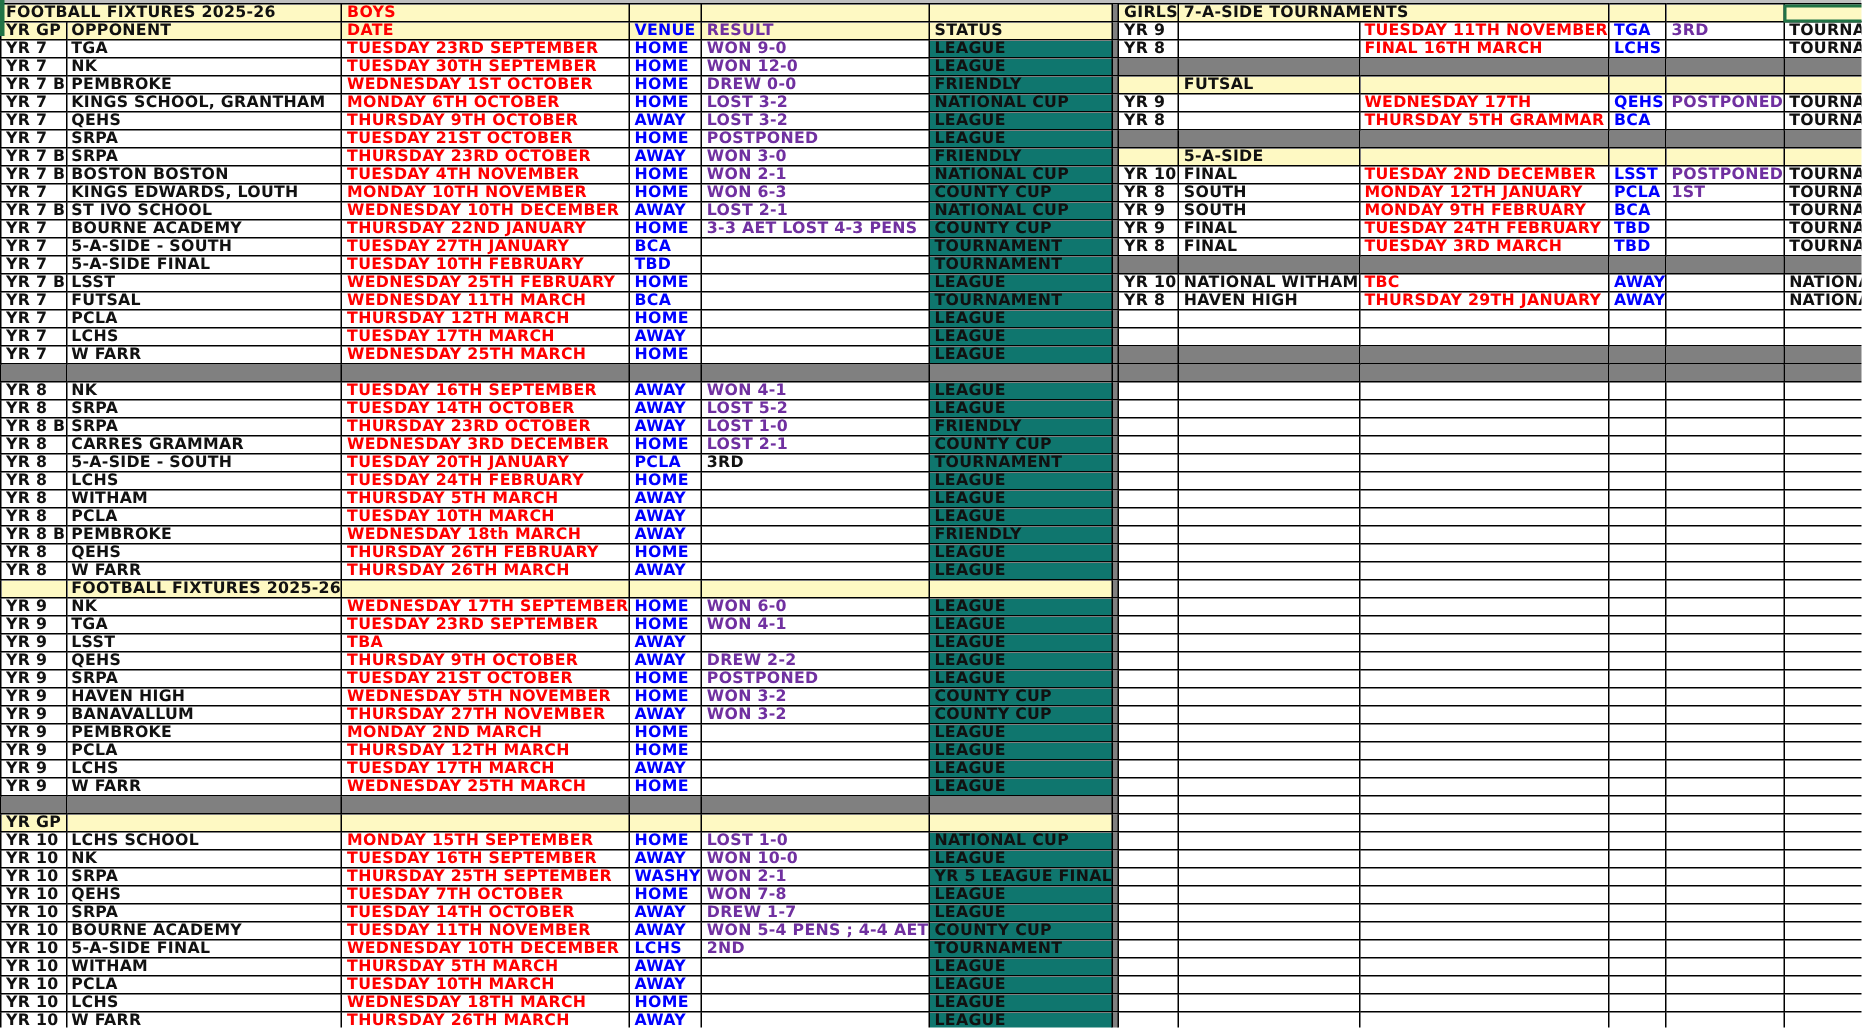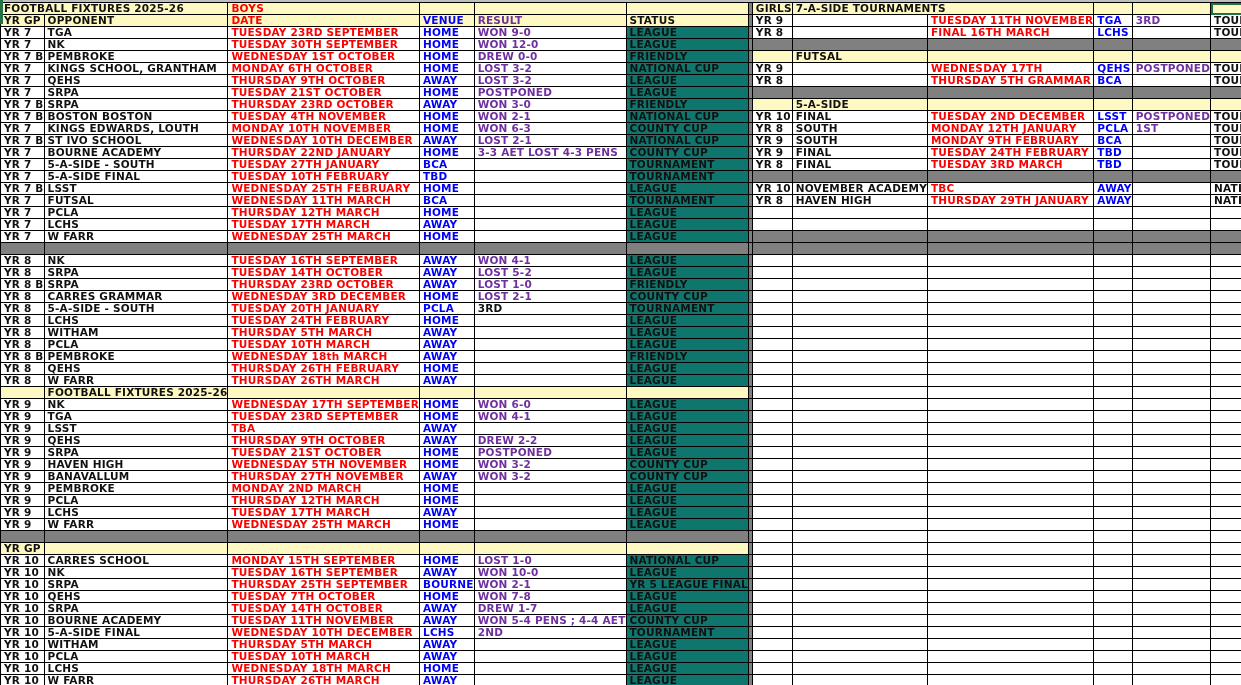--- a/index.html
+++ b/index.html
@@ -264,21 +264,21 @@
       </tr>
       <tr>
         <td>YR 7 B</td>
         <td>LSST</td>
         <td class="date">WEDNESDAY 25TH FEBRUARY</td>
         <td class="venue">HOME</td>
         <td class="result"></td>
         <td class="status">LEAGUE</td>
         <td class="dk"></td>
         <td>YR 10</td>
-        <td>NOVEMBER ACADEMY</td>
+        <td>NATIONAL WITHAM</td>
         <td class="date">TBC</td>
         <td class="venue">AWAY</td>
         <td class="result"></td>
         <td>NATIONAL CUP</td>
       </tr>
       <tr>
         <td>YR 7</td>
         <td>FUTSAL</td>
         <td class="date">WEDNESDAY 11TH MARCH</td>
         <td class="venue">BCA</td>
@@ -722,21 +722,21 @@
         <td class="dk"></td>
         <td></td>
         <td></td>
         <td></td>
         <td></td>
         <td></td>
         <td></td>
       </tr>
       <tr>
         <td>YR 10</td>
-        <td>CARRES SCHOOL</td>
+        <td>LCHS SCHOOL</td>
         <td class="date">MONDAY 15TH SEPTEMBER</td>
         <td class="venue">HOME</td>
         <td class="result">LOST 1-0</td>
         <td class="status">NATIONAL CUP</td>
         <td class="dk"></td>
         <td></td>
         <td></td>
         <td></td>
         <td></td>
         <td></td>
@@ -754,21 +754,21 @@
         <td></td>
         <td></td>
         <td></td>
         <td></td>
         <td></td>
       </tr>
       <tr>
         <td>YR 10</td>
         <td>SRPA</td>
         <td class="date">THURSDAY 25TH SEPTEMBER</td>
-        <td class="venue">BOURNE</td>
+        <td class="venue">WASHY</td>
         <td class="result">WON 2-1</td>
         <td class="status">YR 5 LEAGUE FINAL</td>
         <td class="dk"></td>
         <td></td>
         <td></td>
         <td></td>
         <td></td>
         <td></td>
         <td></td>
       </tr>

